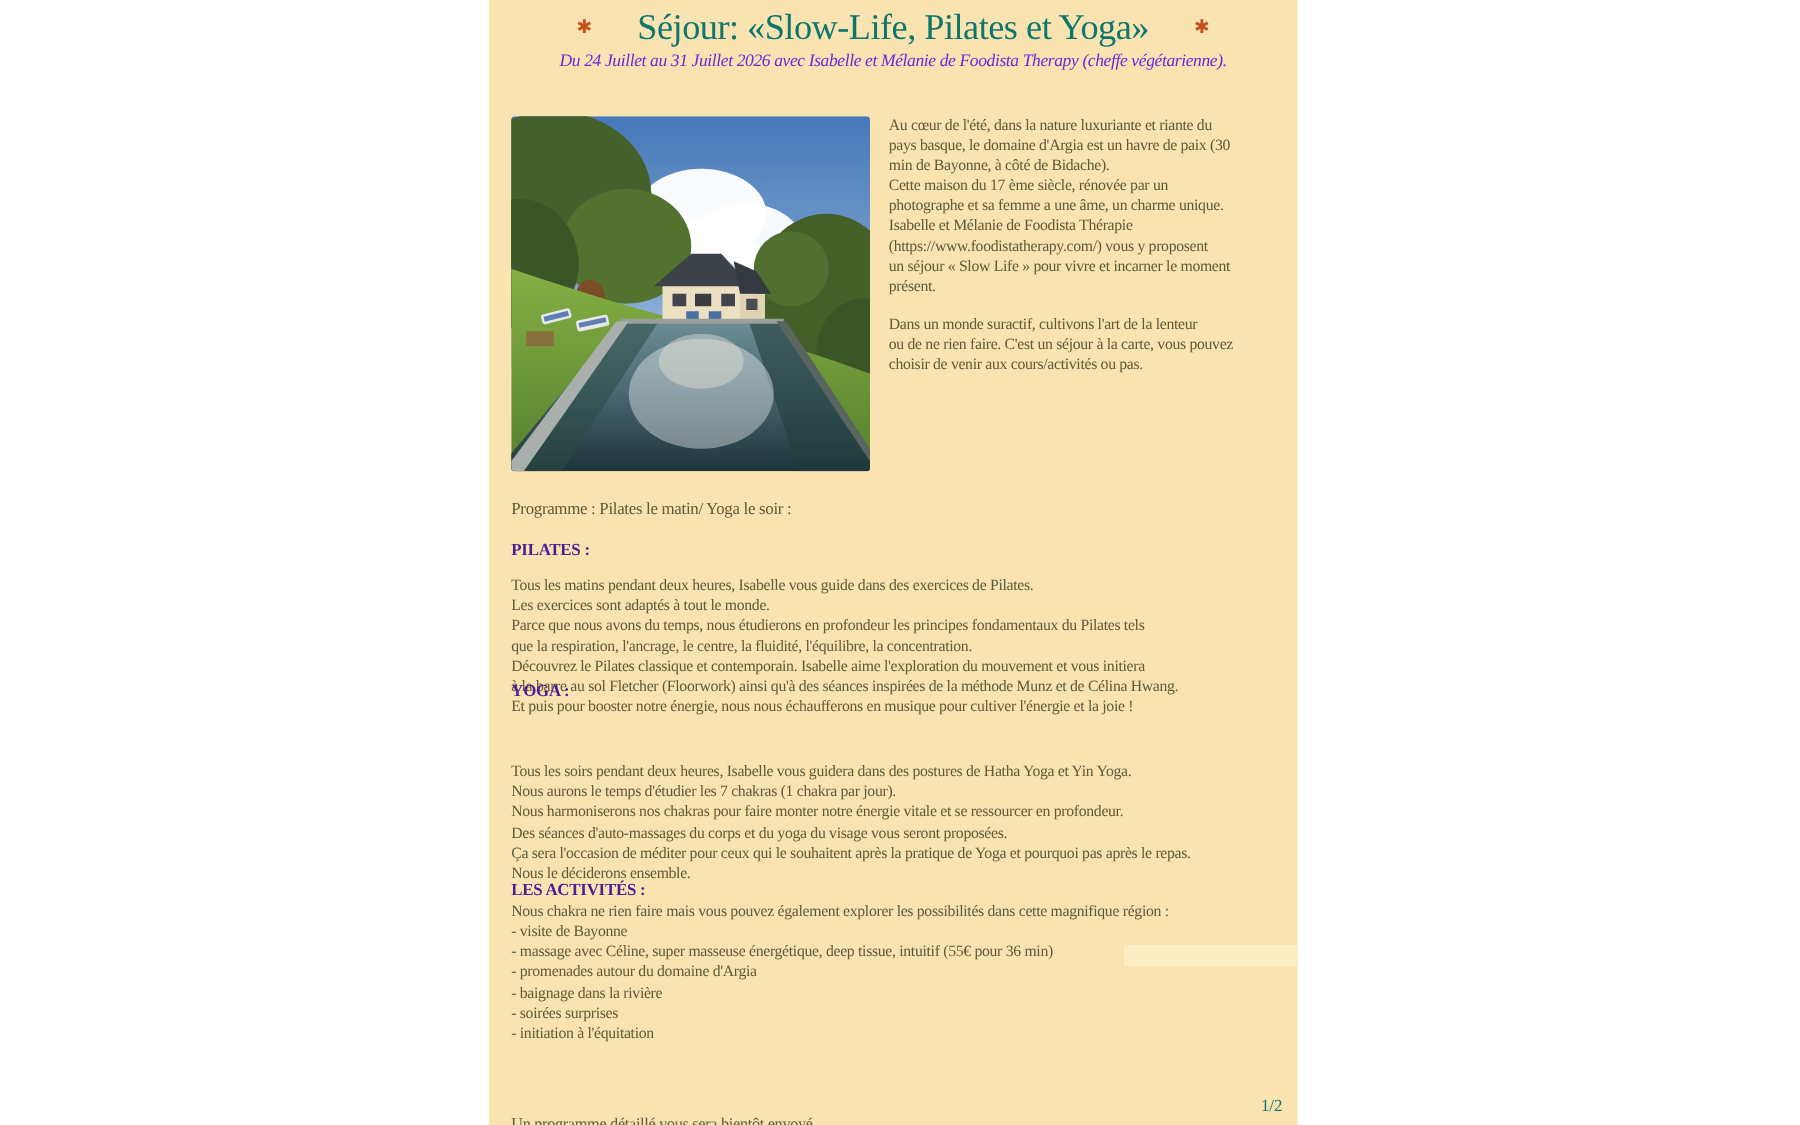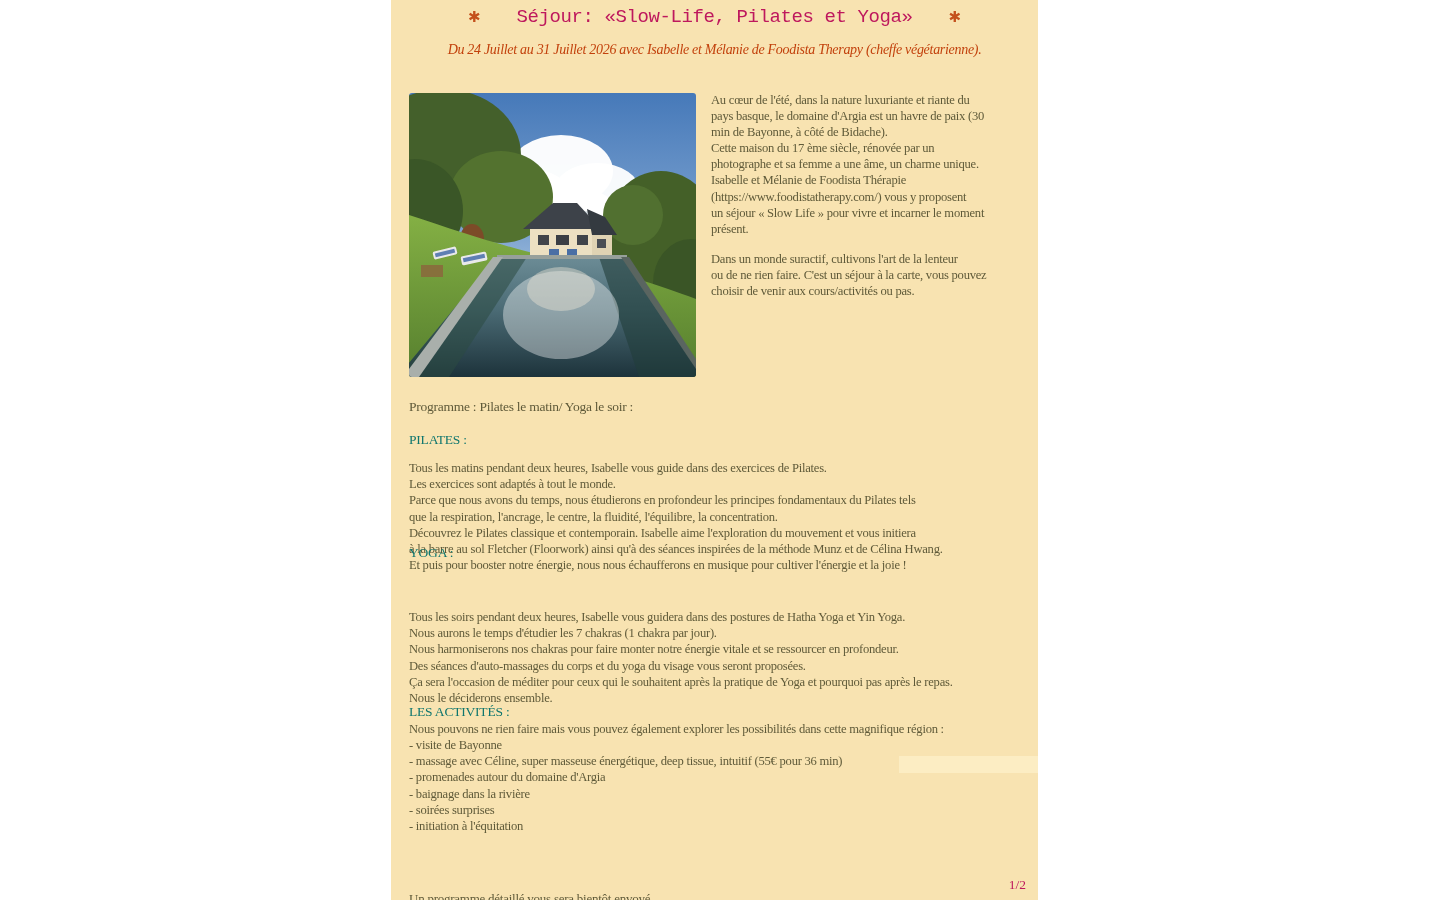--- a/index.html
+++ b/index.html
@@ -8,53 +8,53 @@
   .page {
     position:absolute; left:391px; top:0; width:647px; height:900px;
     background:#f8e3b1; color:#5f5a39;
   }
   
   .title-row {
     position:absolute; top:6px; left:0; width:100%;
     display:flex; align-items:center; justify-content:center; gap:36px;
   }
   .title {
-    font-size:19px; color:#be185d; letter-spacing:-0.4px; font-weight:400;font-family:Liberation Mono, monospace;
+    font-size:29px; color:#0f766e; letter-spacing:-0.4px; font-weight:400;
   }
   .asterisk { font-size:15px; color:#c4511d; line-height:1; }
   .subtitle {
     position:absolute; top:42px; left:0; width:100%; text-align:center;
-    font-style:italic; font-size:14px; color:#c2410c; letter-spacing:-0.3px;
+    font-style:italic; font-size:14px; color:#6d28d9; letter-spacing:-0.3px;
   }
   
   .photo {
     position:absolute; left:18px; top:93px; width:287px; height:284px;
     border-radius:3px; overflow:hidden; display:block;
   }
   
   .pre { white-space:pre-line; }
   .right-col {
     position:absolute; left:320px; top:92px; width:322px;
     font-size:12.6px; line-height:16.1px; letter-spacing:-0.25px;
   }
   .right-col p { margin-bottom:14px; }
   .block { position:absolute; left:18px; width:616px;
            font-size:12.6px; line-height:16.2px; letter-spacing:-0.25px; }
   .italic { }
   h3.sec {
-    font-size:13.5px; font-weight:normal; color:#0f766e; letter-spacing:-0.2px;
+    font-size:13.5px; font-weight:bold; color:#4c1d95; letter-spacing:-0.2px;
   }
   ul.acts { list-style:none; }
   ul.acts li { line-height:16.2px; }
   .highlight-band {
     position:absolute; left:508px; top:756px; width:139px; height:17px;
     background:#fdf0ca; opacity:.75;
   }
   .page-number {
-    position:absolute; right:12px; top:877px; font-size:13.5px; color:#be185d;font-family:Liberation Serif, serif;
+    position:absolute; right:12px; top:877px; font-size:13.5px; color:#0f766e;font-family:Liberation Serif, serif;
   }
 </style>
 </head>
 <body>
 
 <div class="page">
 
   <div class="title-row">
     <span class="asterisk">✱</span>
     <span class="title">Séjour: «Slow-Life, Pilates et Yoga»</span>
@@ -172,21 +172,21 @@
 
   <h3 class="sec block" style="top:545px;">YOGA :</h3>
   <div class="block pre" style="top:595px;margin-top:14px;">Tous les soirs pendant deux heures, Isabelle vous guidera dans des postures de Hatha Yoga et Yin Yoga.
 Nous aurons le temps d'étudier les 7 chakras (1 chakra par jour).
 Nous harmoniserons nos chakras pour faire monter notre énergie vitale et se ressourcer en profondeur.
 Des séances d'auto-massages du corps et du yoga du visage vous seront proposées.
 Ça sera l'occasion de méditer pour ceux qui le souhaitent après la pratique de Yoga et pourquoi pas après le repas.
 Nous le déciderons ensemble.</div>
 
   <h3 class="sec block" style="top:704px;">LES ACTIVITÉS :</h3>
-  <div class="block" style="top:721px;">Nous pouvons ne rien faire mais vous pouvez également explorer les possibilités dans cette magnifique région :</div>
+  <div class="block" style="top:721px;">Nous chakra ne rien faire mais vous pouvez également explorer les possibilités dans cette magnifique région :</div>
 
   <div class="highlight-band"></div>
 
   <ul class="acts block" style="top:737px;">
     <li>- visite de Bayonne</li>
     <li>- massage avec Céline, super masseuse énergétique, deep tissue, intuitif (55€ pour 36 min)</li>
     <li>- promenades autour du domaine d'Argia</li>
     <li>- baignage dans la rivière</li>
     <li>- soirées surprises</li>
     <li>- initiation à l'équitation</li>

